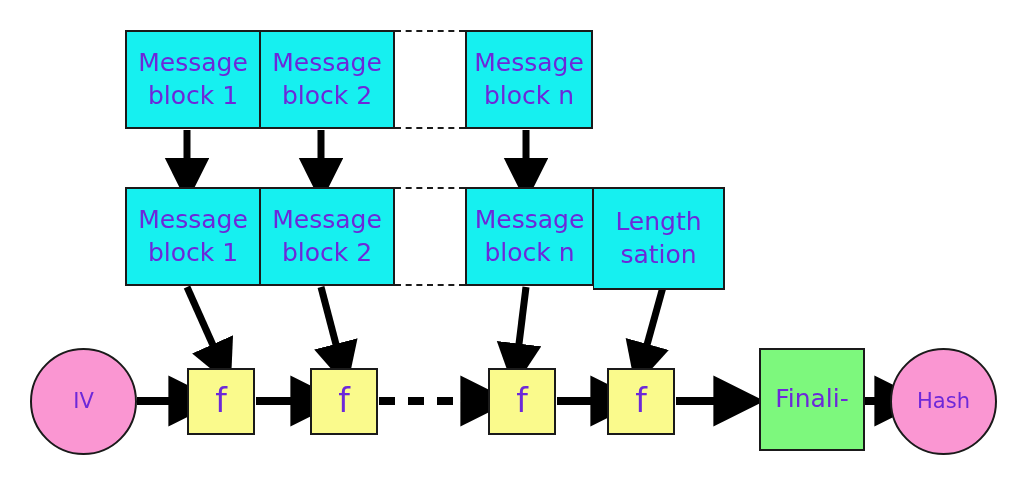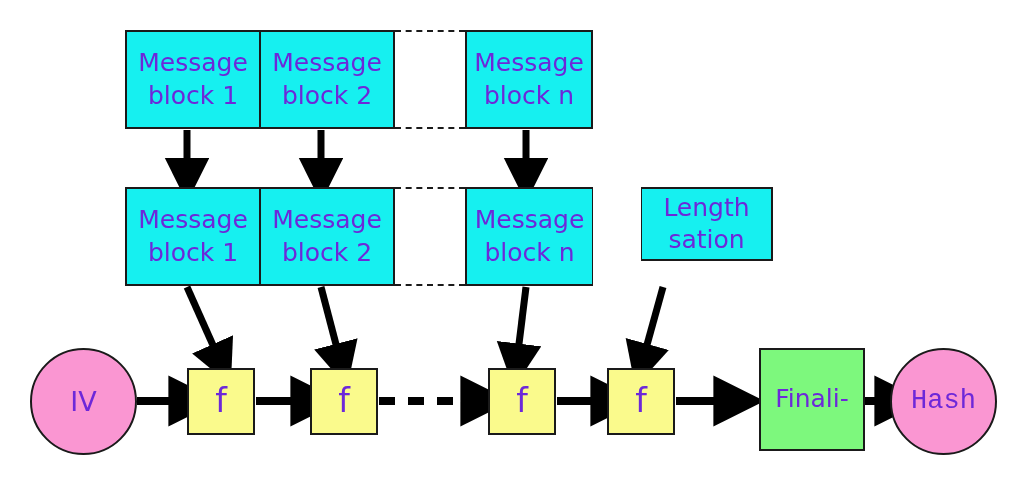--- a/index.html
+++ b/index.html
@@ -49,21 +49,21 @@
   .finalbox{
     background:#7DF87D;
     border:2px solid #1a1a1a;
     font-size:25px;
   }
 
   .circle{
     border-radius:50%;
     background:#FA96D2;
     border:2px solid #1a1a1a;
-    font-size:27px;
+    font-size:21px;
   }
   .line2{display:block;}
 </style>
 </head>
 <body>
 
 <div id="canvas">
 
   <svg id="svg" viewBox="0 0 1024 478" xmlns="http://www.w3.org/2000/svg">
     <defs>
@@ -155,21 +155,21 @@
     <span class="line2">block 2</span>
   </div>
 
   <div class="node gapbox" style="left:395px;top:187px;width:70px;height:99px;"></div>
 
   <div class="node msgbox joinright" style="left:465px;top:187px;width:128px;height:99px;">
     <span class="line2">Message</span>
     <span class="line2">block n</span>
   </div>
 
-  <div class="node msgbox joinleft" style="left:593px;top:187px;width:132px;height:74px;margin-left:48px;">
+  <div class="node msgbox joinleft" style="left:593px;top:187px;width:132px;height:103px;">
     <span class="line2">Length</span>
     <span class="line2">sation</span>
   </div>
 
   <div class="node circle" style="left:30px;top:348px;width:107px;height:107px;">
     <span>IV</span>
   </div>
 
   <div class="node fbox" style="left:187px;top:368px;width:68px;height:67px;">
     <span>f</span>
@@ -184,17 +184,17 @@
   </div>
 
   <div class="node fbox" style="left:607px;top:368px;width:68px;height:67px;">
     <span>f</span>
   </div>
 
   <div class="node finalbox" style="left:731px;top:348px;width:106px;height:103px;margin-left:28px;">
     <span class="line2">Finali-</span>
   </div>
 
-  <div class="node circle" style="left:890px;top:348px;width:107px;height:107px;font-family:Liberation Mono, monospace;">
+  <div class="node circle" style="left:890px;top:348px;width:107px;height:107px;">
     <span>Hash</span>
   </div>
 
 </div>
 
 </body></html>

